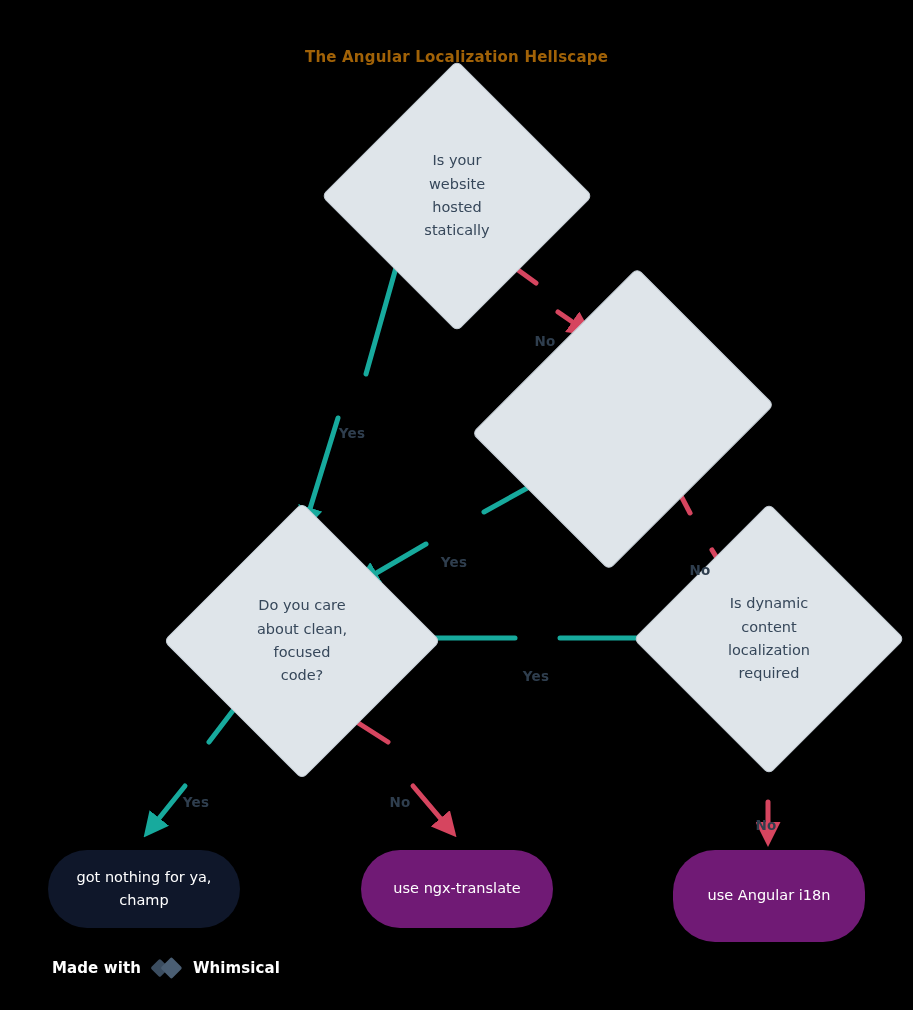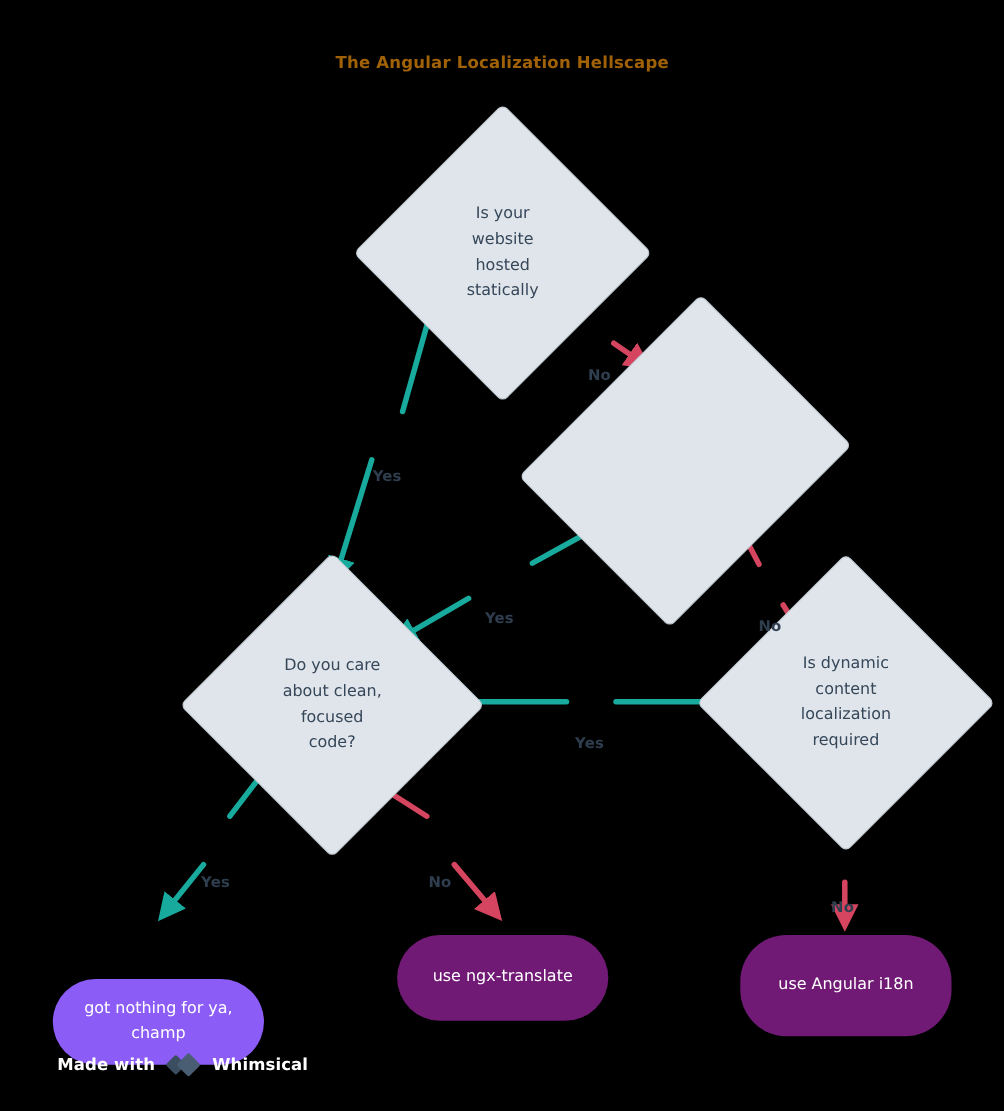--- a/index.html
+++ b/index.html
@@ -75,21 +75,21 @@
   }
   .node-pill .label {
     text-align: center;
     color: #ffffff;
     font-size: 14.5px;
     line-height: 1.6;
     font-weight: 400;
     padding: 0 16px;
     white-space: pre-line;
   }
-  .pill-red  { background: #8b5cf6; margin-top: 40px; }
+  .pill-red  { background: #0f172a; }
   .pill-teal { background: #701a75; }
 
   
   .edge-label {
     position: absolute;
     color: #2f3e4e;
     font-size: 13.5px;
     font-weight: 700;
     letter-spacing: 0.2px;
     transform: translate(-50%, -50%);
@@ -165,21 +165,21 @@
   </g>
 
   <g>
     <line x1="768" y1="740" x2="768" y2="766" stroke="#d6455f" stroke-width="5" stroke-linecap="round"></line>
     <line x1="768" y1="802" x2="768" y2="840" stroke="#d6455f" stroke-width="5" stroke-linecap="round" marker-end="url(#arrow-red)"></line>
   </g>
 </svg>
 
 <div class="diagram-title">The Angular Localization Hellscape</div>
 
-<div class="node-diamond" style="left:361px; top:134px; width:192px; height:192px;">
+<div class="node-diamond" style="left:361px; top:100px; width:192px; height:192px;">
   <div class="shape"></div>
   <div class="label">Is your
 website
 hosted
 statically</div>
 </div>
 
 <div class="node-diamond" style="left:526px; top:302px; width:194px; height:234px;">
   <div class="shape"></div>
 </div>

